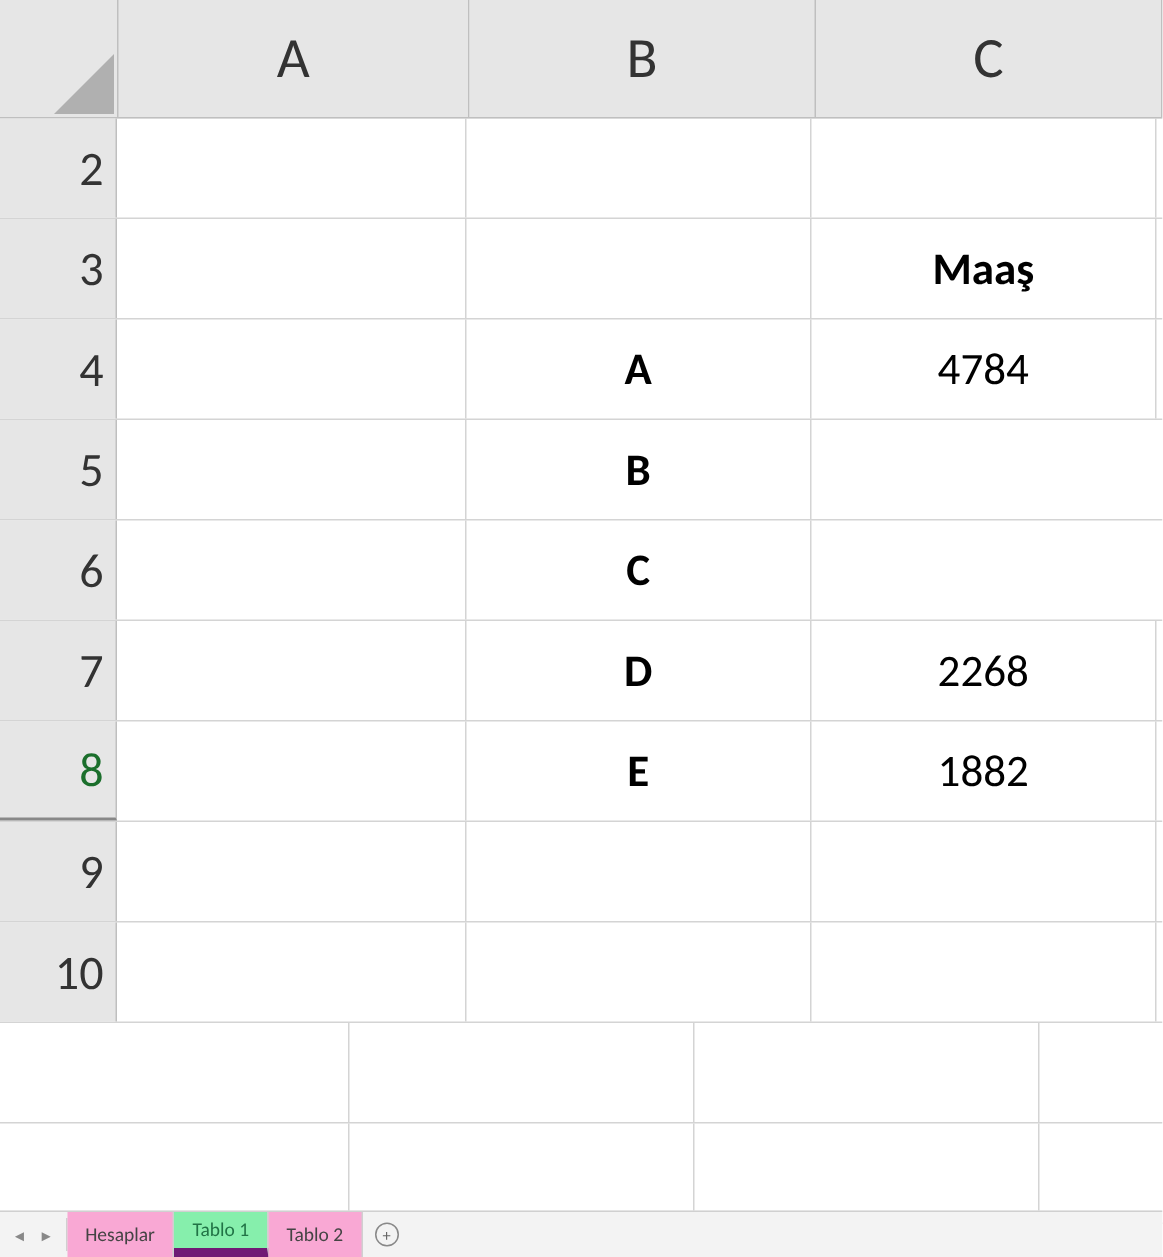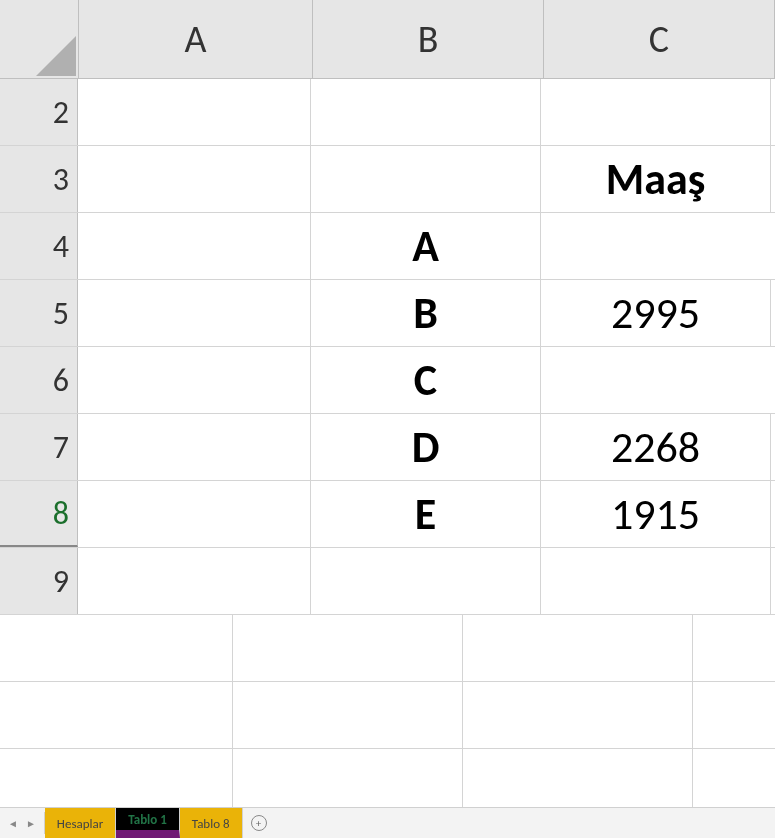--- a/index.html
+++ b/index.html
@@ -64,21 +64,21 @@
     font-size: 32px;
     color: #333;
     background: #e6e6e6;
     box-sizing: border-box;
   }
   .cell {
     border-right: 1px solid #d4d4d4;
     display: flex;
     align-items: center;
     justify-content: center;
-    font-size: 44px;
+    font-size: 30px;
     color: #000;
     box-sizing: border-box;
     padding: 0 10px;
   }
   .cell.col-A { width: 233px; }
   .cell.col-B { width: 230px; }
   .cell.col-C { width: 230px; }
 
   .bold { font-weight: bold; }
 
@@ -118,27 +118,27 @@
   .tab-sep {
     width: 1px;
     background: #d0d0d0;
     margin: 4px 0;
   }
   .tab {
     padding: 0 12px;
     display: flex;
     align-items: center;
     border-right: 1px solid #d0d0d0;
-    background: #eab308;
+    background: #f9a8d4;
     cursor: pointer;
   }
   .tab.active {
-    background: #000000;
-    font-weight: bold;
-    border-bottom: 8px solid #701a75;
+    background: #86efac;
+    font-weight: normal;
+    border-bottom: 6px solid #701a75;
     color: #217346;
   }
   .tab-add {
     padding: 0 8px;
     display: flex;
     align-items: center;
     color: #666;
     font-size: 14px;
     cursor: pointer;
   }
@@ -181,57 +181,58 @@
     <div class="row-h">3</div>
     <div class="cell col-A"></div>
     <div class="cell col-B"></div>
     <div class="cell col-C bold">Maaş</div>
   </div>
 
   <div class="row row-data">
     <div class="row-h">4</div>
     <div class="cell col-A"></div>
     <div class="cell col-B bold">A</div>
+    <div class="cell col-C">4784</div>
   </div>
 
   <div class="row row-data">
     <div class="row-h">5</div>
     <div class="cell col-A"></div>
     <div class="cell col-B bold">B</div>
-    <div class="cell col-C">2995</div>
   </div>
 
   <div class="row row-data">
     <div class="row-h">6</div>
     <div class="cell col-A"></div>
     <div class="cell col-B bold">C</div>
   </div>
 
   <div class="row row-data">
     <div class="row-h">7</div>
     <div class="cell col-A"></div>
     <div class="cell col-B bold">D</div>
     <div class="cell col-C">2268</div>
   </div>
 
   <div class="row row-data row-8">
     <div class="row-h">8</div>
     <div class="cell col-A"></div>
     <div class="cell col-B bold">E</div>
-    <div class="cell col-C">1915</div>
+    <div class="cell col-C">1882</div>
   </div>
 
   <div class="row row-data">
     <div class="row-h">9</div>
     <div class="cell col-A"></div>
     <div class="cell col-B"></div>
     <div class="cell col-C"></div>
   </div>
 
   <div class="row row-data">
+    <div class="row-h">10</div>
     <div class="cell col-A"></div>
     <div class="cell col-B"></div>
     <div class="cell col-C"></div>
   </div>
 
   <div class="row row-data">
     <div class="cell col-A"></div>
     <div class="cell col-B"></div>
     <div class="cell col-C"></div>
   </div>
@@ -245,17 +246,17 @@
 </div>
 
 <div class="tabbar">
   <div class="tab-nav">
     <span class="tab-nav-btn">◄</span>
     <span class="tab-nav-btn">►</span>
   </div>
   <div class="tab-sep"></div>
   <div class="tab">Hesaplar</div>
   <div class="tab active">Tablo 1</div>
-  <div class="tab">Tablo 8</div>
+  <div class="tab">Tablo 2</div>
   <div class="tab-add">
     <span class="tab-add-circle">+</span>
   </div>
 </div>
 
 </body></html>

